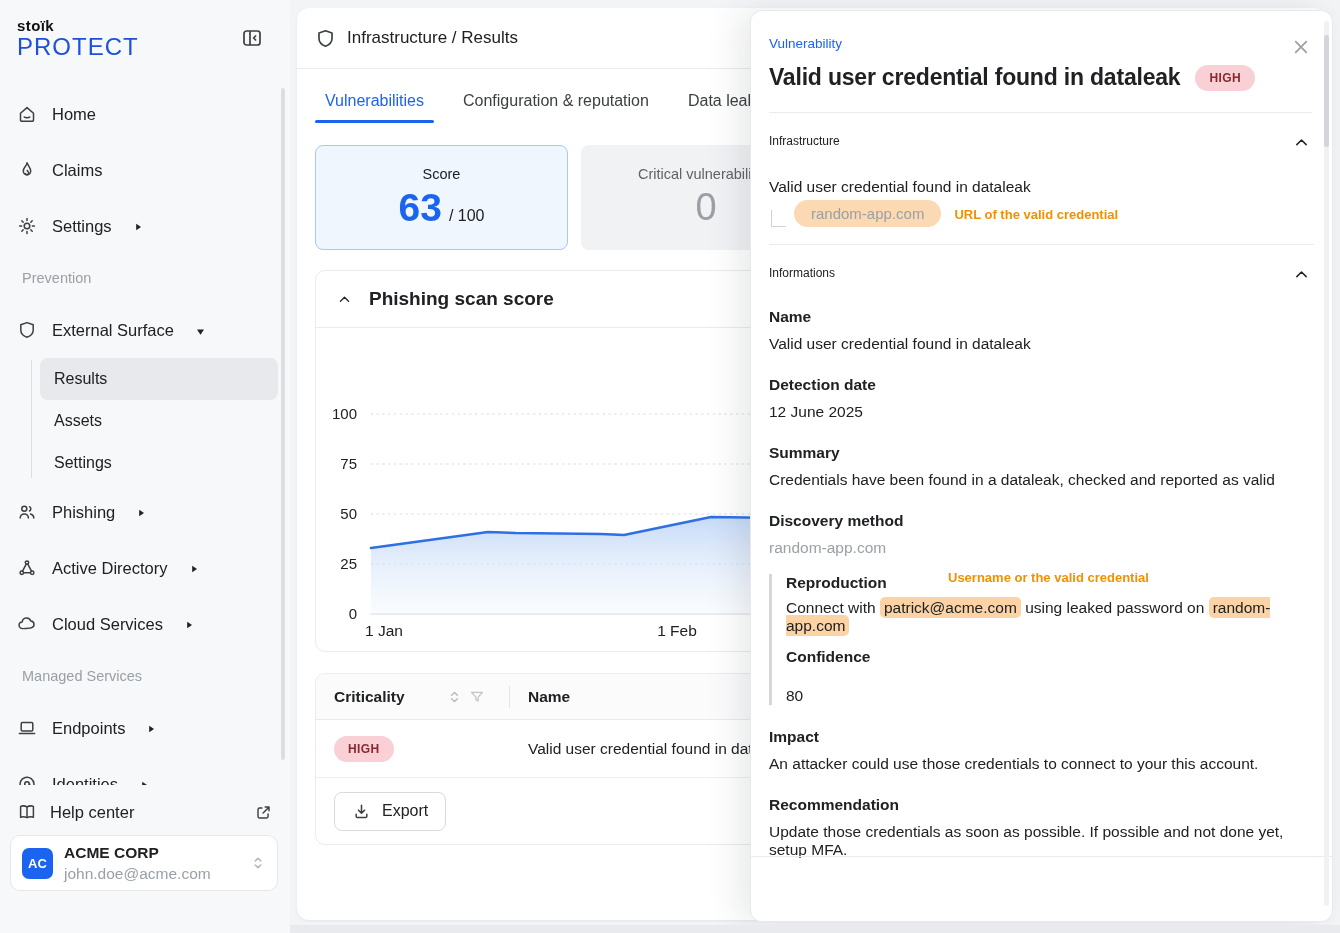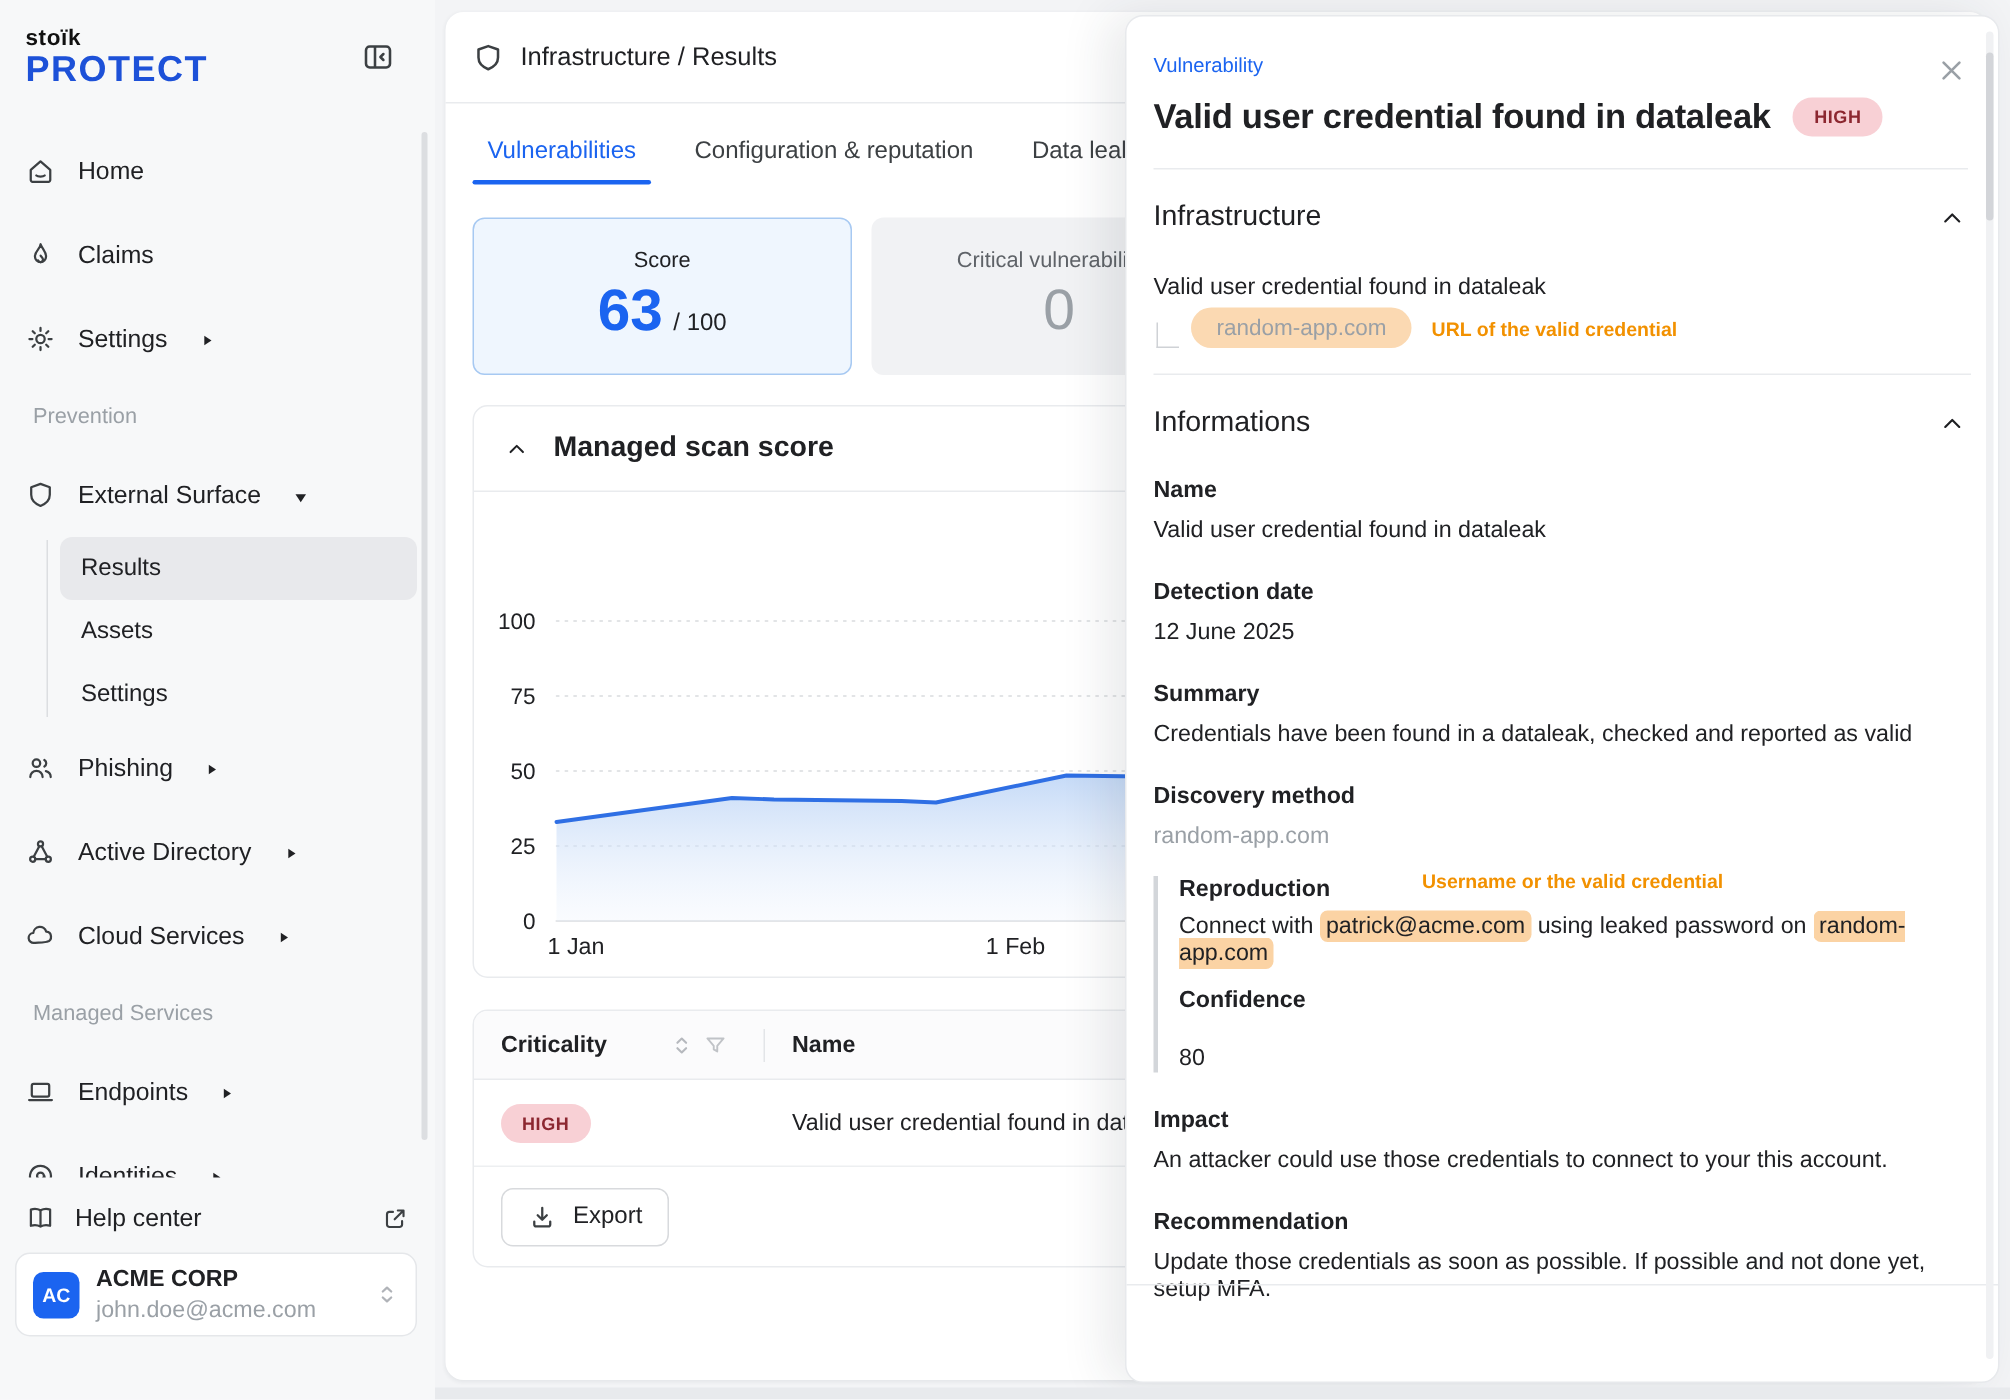--- a/index.html
+++ b/index.html
@@ -5,21 +5,21 @@
   *{box-sizing:border-box;margin:0;padding:0}
   html,body{width:1340px;height:933px}
   body{position:relative;overflow:hidden;background:#f3f4f6;font-family:"Liberation Sans",sans-serif;color:#202124;-webkit-font-smoothing:antialiased}
   svg{display:block}
   .stroke-ic{fill:none;stroke:#3c4043;stroke-width:1.5;stroke-linecap:round;stroke-linejoin:round}
 
   
   .sidebar{position:absolute;left:0;top:0;width:290px;height:933px;background:#f7f8f9}
   .logo{position:absolute;left:17px;top:18px;line-height:1.05}
   .logo-top{font-size:15px;font-weight:700;letter-spacing:.4px;color:#111}
-  .logo-bottom{font-size:24px;font-weight:700;color:#1d51d8;letter-spacing:1px}
+  .logo-bottom{font-size:24px;font-weight:400;color:#1d51d8;letter-spacing:1px}
   .collapse-btn{position:absolute;left:240px;top:26px;width:24px;height:24px;cursor:pointer}
   .nav{position:absolute;top:86px;left:0;right:0}
   .nav-item{display:flex;align-items:center;height:56px;padding:0 17px;gap:15px;font-size:16.5px;cursor:pointer}
   .nav-item .chev{margin-left:6px;margin-top:2px}
   .sec-label{height:48px;display:flex;align-items:center;padding-left:22px;color:#9aa0a6;font-size:14.5px}
   .subwrap{position:relative}
   .subwrap:before{content:"";position:absolute;left:31px;top:2px;bottom:6px;width:1px;background:#dcdee1}
   .sub-item{height:42px;margin:0 12px 0 40px;border-radius:8px;display:flex;align-items:center;padding-left:14px;font-size:16px;cursor:pointer}
   .sub-item.selected{background:#e8e9ec}
   .side-scroll{position:absolute;right:5px;top:88px;width:4px;height:672px;background:#dcdee1;border-radius:2px}
@@ -68,21 +68,21 @@
 
   
   .panel{position:absolute;left:750px;top:10px;width:583px;height:912px;background:#fff;border:1px solid #e7e9ec;border-radius:12px;box-shadow:-12px 0 32px rgba(40,50,60,.10)}
   .panel-head{padding:25px 20px 0 18px;position:relative}
   .eyebrow{color:#1b64f0;font-size:13.5px}
   .close-btn{position:absolute;right:20px;top:25px;width:22px;height:22px;cursor:pointer}
   .panel-title-row{display:flex;align-items:center;gap:15px;margin-top:13px}
   .panel-title{font-size:23px;font-weight:600;letter-spacing:-.2px}
   .pdivider{border-bottom:1px solid #e9ebee}
   .panel .pdivider.t1{margin-top:21px}
-  .sec-head{display:flex;justify-content:space-between;align-items:center;padding:21px 22px 0 18px;font-size:19px;font-weight:500;cursor:pointer}
+  .sec-head{display:flex;justify-content:space-between;align-items:flex-start;padding:21px 22px 0 18px;font-size:12px;font-weight:500;cursor:pointer}
   .infra-body{padding:0 18px}
   .infra-root{font-size:15.5px;margin-top:27px}
   .tree-row{display:flex;align-items:flex-end;margin-top:4px}
   .elbow{width:15px;height:17px;border-left:1.5px solid #cfd2d6;border-bottom:1.5px solid #cfd2d6;margin-left:2px}
   .chip-url{margin-left:8px;background:#fbd9b2;color:#9aa0a6;font-size:15px;padding:5px 17px;border-radius:999px}
   .chip-note{margin-left:13px;margin-bottom:5px;color:#f29100;font-weight:700;font-size:13px}
   .infra-bottom{margin-top:17px}
   .info-body{padding:2px 20px 0 18px;font-size:15.5px}
   .f-label{font-weight:600;margin-top:23px}
   .f-value{margin-top:9px}
@@ -313,21 +313,21 @@
     </div>
   </div>
 
   <div class="chart-card">
     <div class="chart-head">
       <span>
           <svg width="15" height="15" viewBox="0 0 20 20">
             <path d="M4.5 12.5 10 7l5.5 5.5" fill="none" stroke="#202124" stroke-width="1.8" stroke-linecap="round" stroke-linejoin="round"></path>
           </svg>
         </span>
-      <span>Managed scan score</span>
+      <span>Phishing scan score</span>
     </div>
     <div class="chart-body">
       <svg viewBox="0 0 1001 300" preserveAspectRatio="none">
         <defs>
           <linearGradient id="chartGrad" x1="0" y1="0" x2="0" y2="1">
             <stop offset="0" stop-color="#bcd4f6" stop-opacity="0.85"></stop>
             <stop offset="1" stop-color="#e9f1fc" stop-opacity="0.25"></stop>
           </linearGradient>
         </defs>
       <line x1="55" y1="274" x2="1001" y2="274" stroke="#e3e5e8" stroke-width="1.4" stroke-dasharray="none" stroke-linecap="round"></line>

